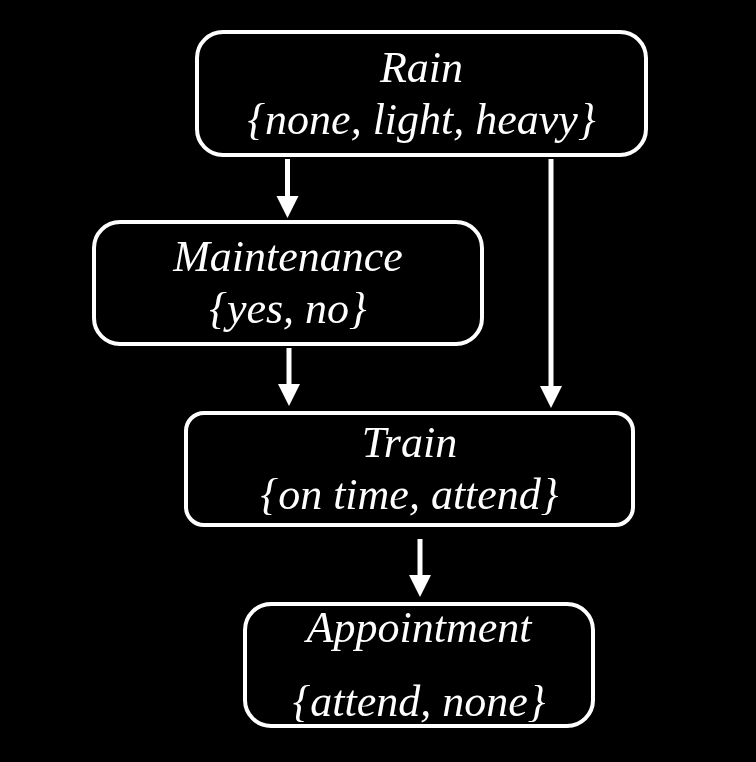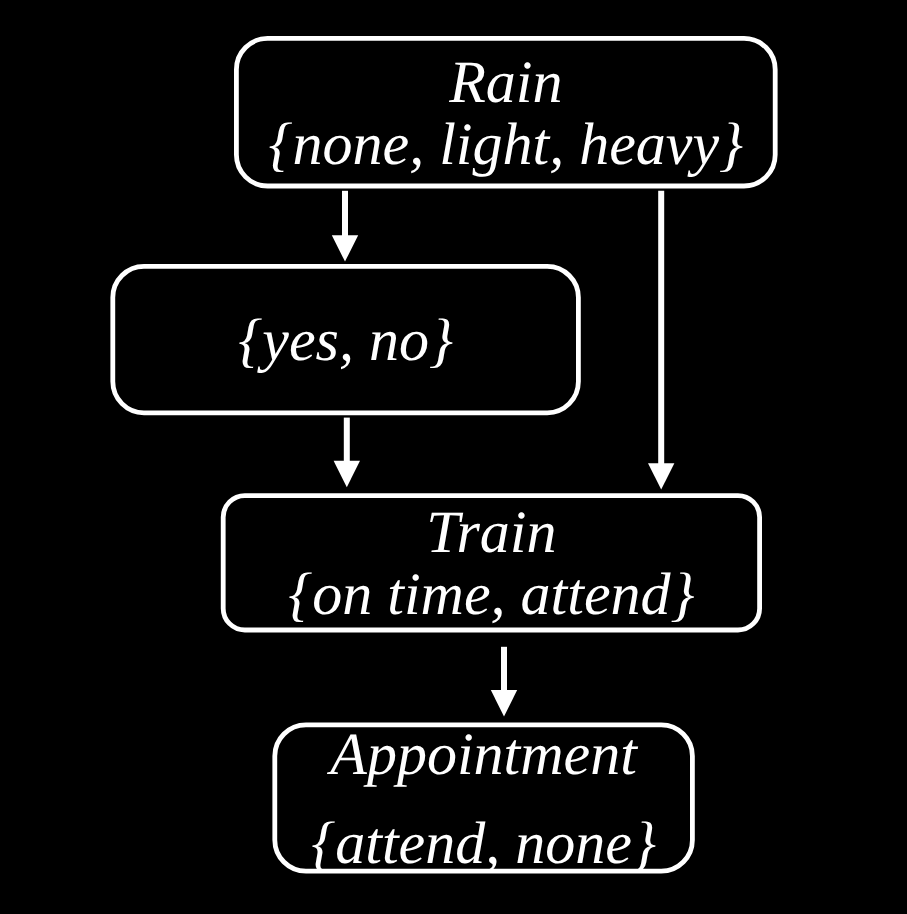--- a/index.html
+++ b/index.html
@@ -30,32 +30,32 @@
     fill: #ffffff;
   }
   .node {
     position: absolute;
     box-sizing: border-box;
     border: 4px solid #ffffff;
     border-radius: 28px;
     background: #000000;
     color: #ffffff;
     font-style: italic;
-    font-size: 50px;
+    font-size: 44px;
     line-height: 52px;
     text-align: center;
     display: flex;
     flex-direction: column;
     align-items: center;
     justify-content: center;
   }
   #node-rain        { left: 195px; top:  30px; width: 453px; height: 127px; }
   #node-maintenance { left:  92px; top: 220px; width: 392px; height: 126px; }
   #node-train       { left: 184px; top: 411px; width: 451px; height: 116px; border-radius: 20px; }
-  #node-appointment { left: 227px; top: 602px; width: 352px; height: 126px; gap: 22px; }
+  #node-appointment { left: 243px; top: 602px; width: 352px; height: 126px; gap: 22px; }
 </style>
 </head>
 <body>
 
 <div class="canvas">
 
   <svg class="edges" width="756" height="762" viewBox="0 0 756 762">
     <g>
       <line x1="287.5" y1="159" x2="287.5" y2="198"></line>
       <polygon points="276.5,196 298.5,196 287.5,218"></polygon>
@@ -73,20 +73,21 @@
       <polygon points="409,575 431,575 420,597"></polygon>
     </g>
   </svg>
 
   <div class="node" id="node-rain">
     <div>Rain</div>
     <div>{none, light, heavy}</div>
   </div>
 
   <div class="node" id="node-maintenance">
+    <div>Maintenance</div>
     <div>{yes, no}</div>
   </div>
 
   <div class="node" id="node-train">
     <div>Train</div>
     <div>{on time, attend}</div>
   </div>
 
   <div class="node" id="node-appointment">
     <div>Appointment</div>

